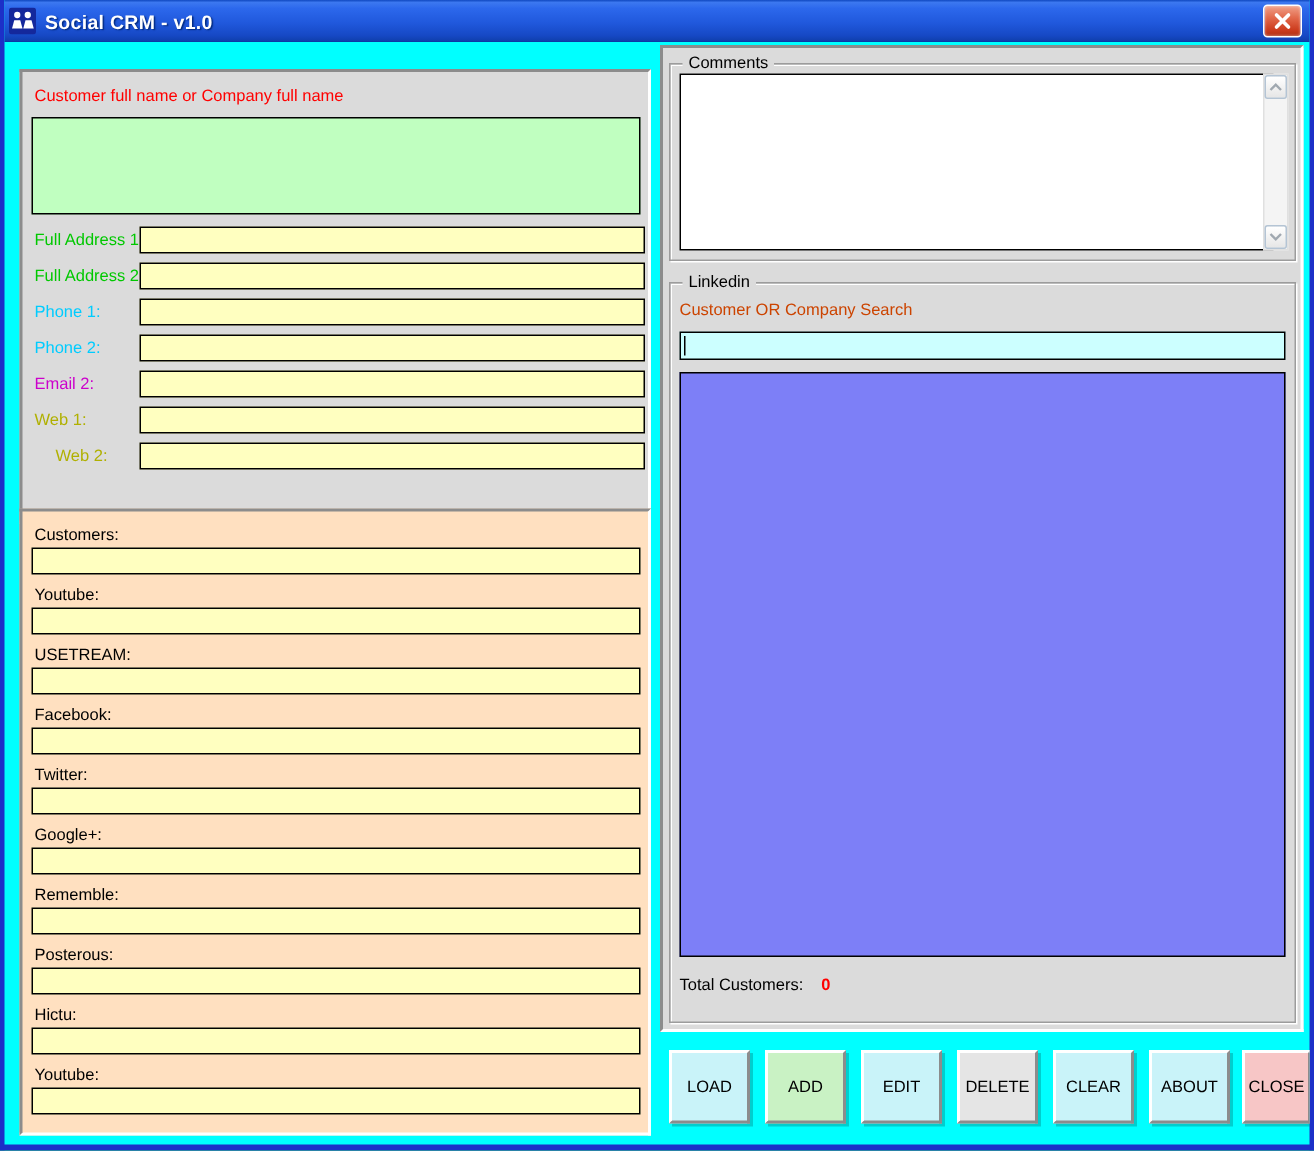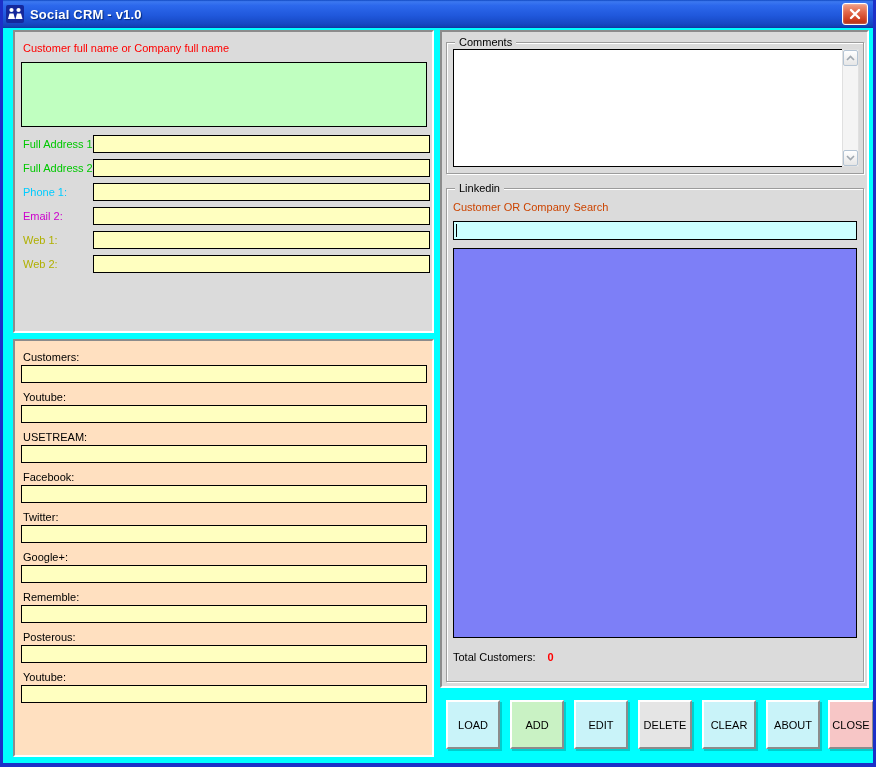--- a/index.html
+++ b/index.html
@@ -22,21 +22,21 @@
     border:1px solid #fff;
     background:linear-gradient(180deg,#F0A088 0%,#E2684A 40%,#CC3C1E 80%,#B03014 100%);
     box-shadow:inset 0 0 2px rgba(255,255,255,.6);
     display:flex;align-items:center;justify-content:center;cursor:pointer;
   }
   
   .panel{
     position:absolute;background:#DBDBDB;
     border:2px solid;border-color:#8C8C8C #FFFFFF #FFFFFF #8C8C8C;
   }
-  .identity-panel{left:10px;top:30px;width:421px;height:303px;}
+  .identity-panel{left:10px;top:46px;width:421px;height:303px;}
   .social-panel{left:10px;top:339px;width:421px;height:418px;background:#FFE0C0;}
   .right-panel{left:437px;top:30px;width:429px;height:658px;}
   
   .red-label{position:absolute;left:8px;top:10px;font-size:11px;color:#FF0000;}
   .name-area{
     position:absolute;left:6px;top:30px;width:406px;height:65px;
     background:#C0FFC0;border:1px solid #000;resize:none;font-size:11px;padding:2px;
   }
   .field-rows{position:absolute;left:0;top:102px;width:100%;}
   .frow{position:relative;height:24px;}
@@ -133,29 +133,33 @@
       </div>
       <div class="frow">
         <span class="flabel" style="color: rgb(0, 200, 0);">Full Address 2:</span>
         <input class="finput" value="" style="">
       </div>
       <div class="frow">
         <span class="flabel" style="color: rgb(0, 204, 255);">Phone 1:</span>
         <input class="finput" value="" style="">
       </div>
       <div class="frow">
+        <span class="flabel" style="color: rgb(0, 204, 255);">Phone 2:</span>
+        <input class="finput" value="" style="">
+      </div>
+      <div class="frow">
         <span class="flabel" style="color: rgb(204, 0, 204);">Email 2:</span>
         <input class="finput" value="" style="">
       </div>
       <div class="frow">
         <span class="flabel" style="color: rgb(176, 176, 0);">Web 1:</span>
         <input class="finput" value="" style="">
       </div>
       <div class="frow">
-        <span class="flabel" style="color: rgb(176, 176, 0);">Web 2:</span>
+        <span class="flabel" style="color: rgb(176, 176, 0); margin-left: 14px;">Web 2:</span>
         <input class="finput" value="" style="">
       </div>
     </div>
   </div>
 
   <div class="panel social-panel">
     <div class="social-rows">
       <div class="srow">
         <span class="slabel">Customers:</span>
         <input class="sinput" value="" style="">
@@ -179,20 +183,24 @@
       <div class="srow">
         <span class="slabel">Google+:</span>
         <input class="sinput" value="" style="">
       </div>
       <div class="srow">
         <span class="slabel">Rememble:</span>
         <input class="sinput" value="" style="">
       </div>
       <div class="srow">
         <span class="slabel">Posterous:</span>
+        <input class="sinput" value="" style="">
+      </div>
+      <div class="srow">
+        <span class="slabel">Hictu:</span>
         <input class="sinput" value="" style="">
       </div>
       <div class="srow">
         <span class="slabel">Youtube:</span>
         <input class="sinput" value="" style="">
       </div>
     </div>
   </div>
 
   <div class="panel right-panel">

